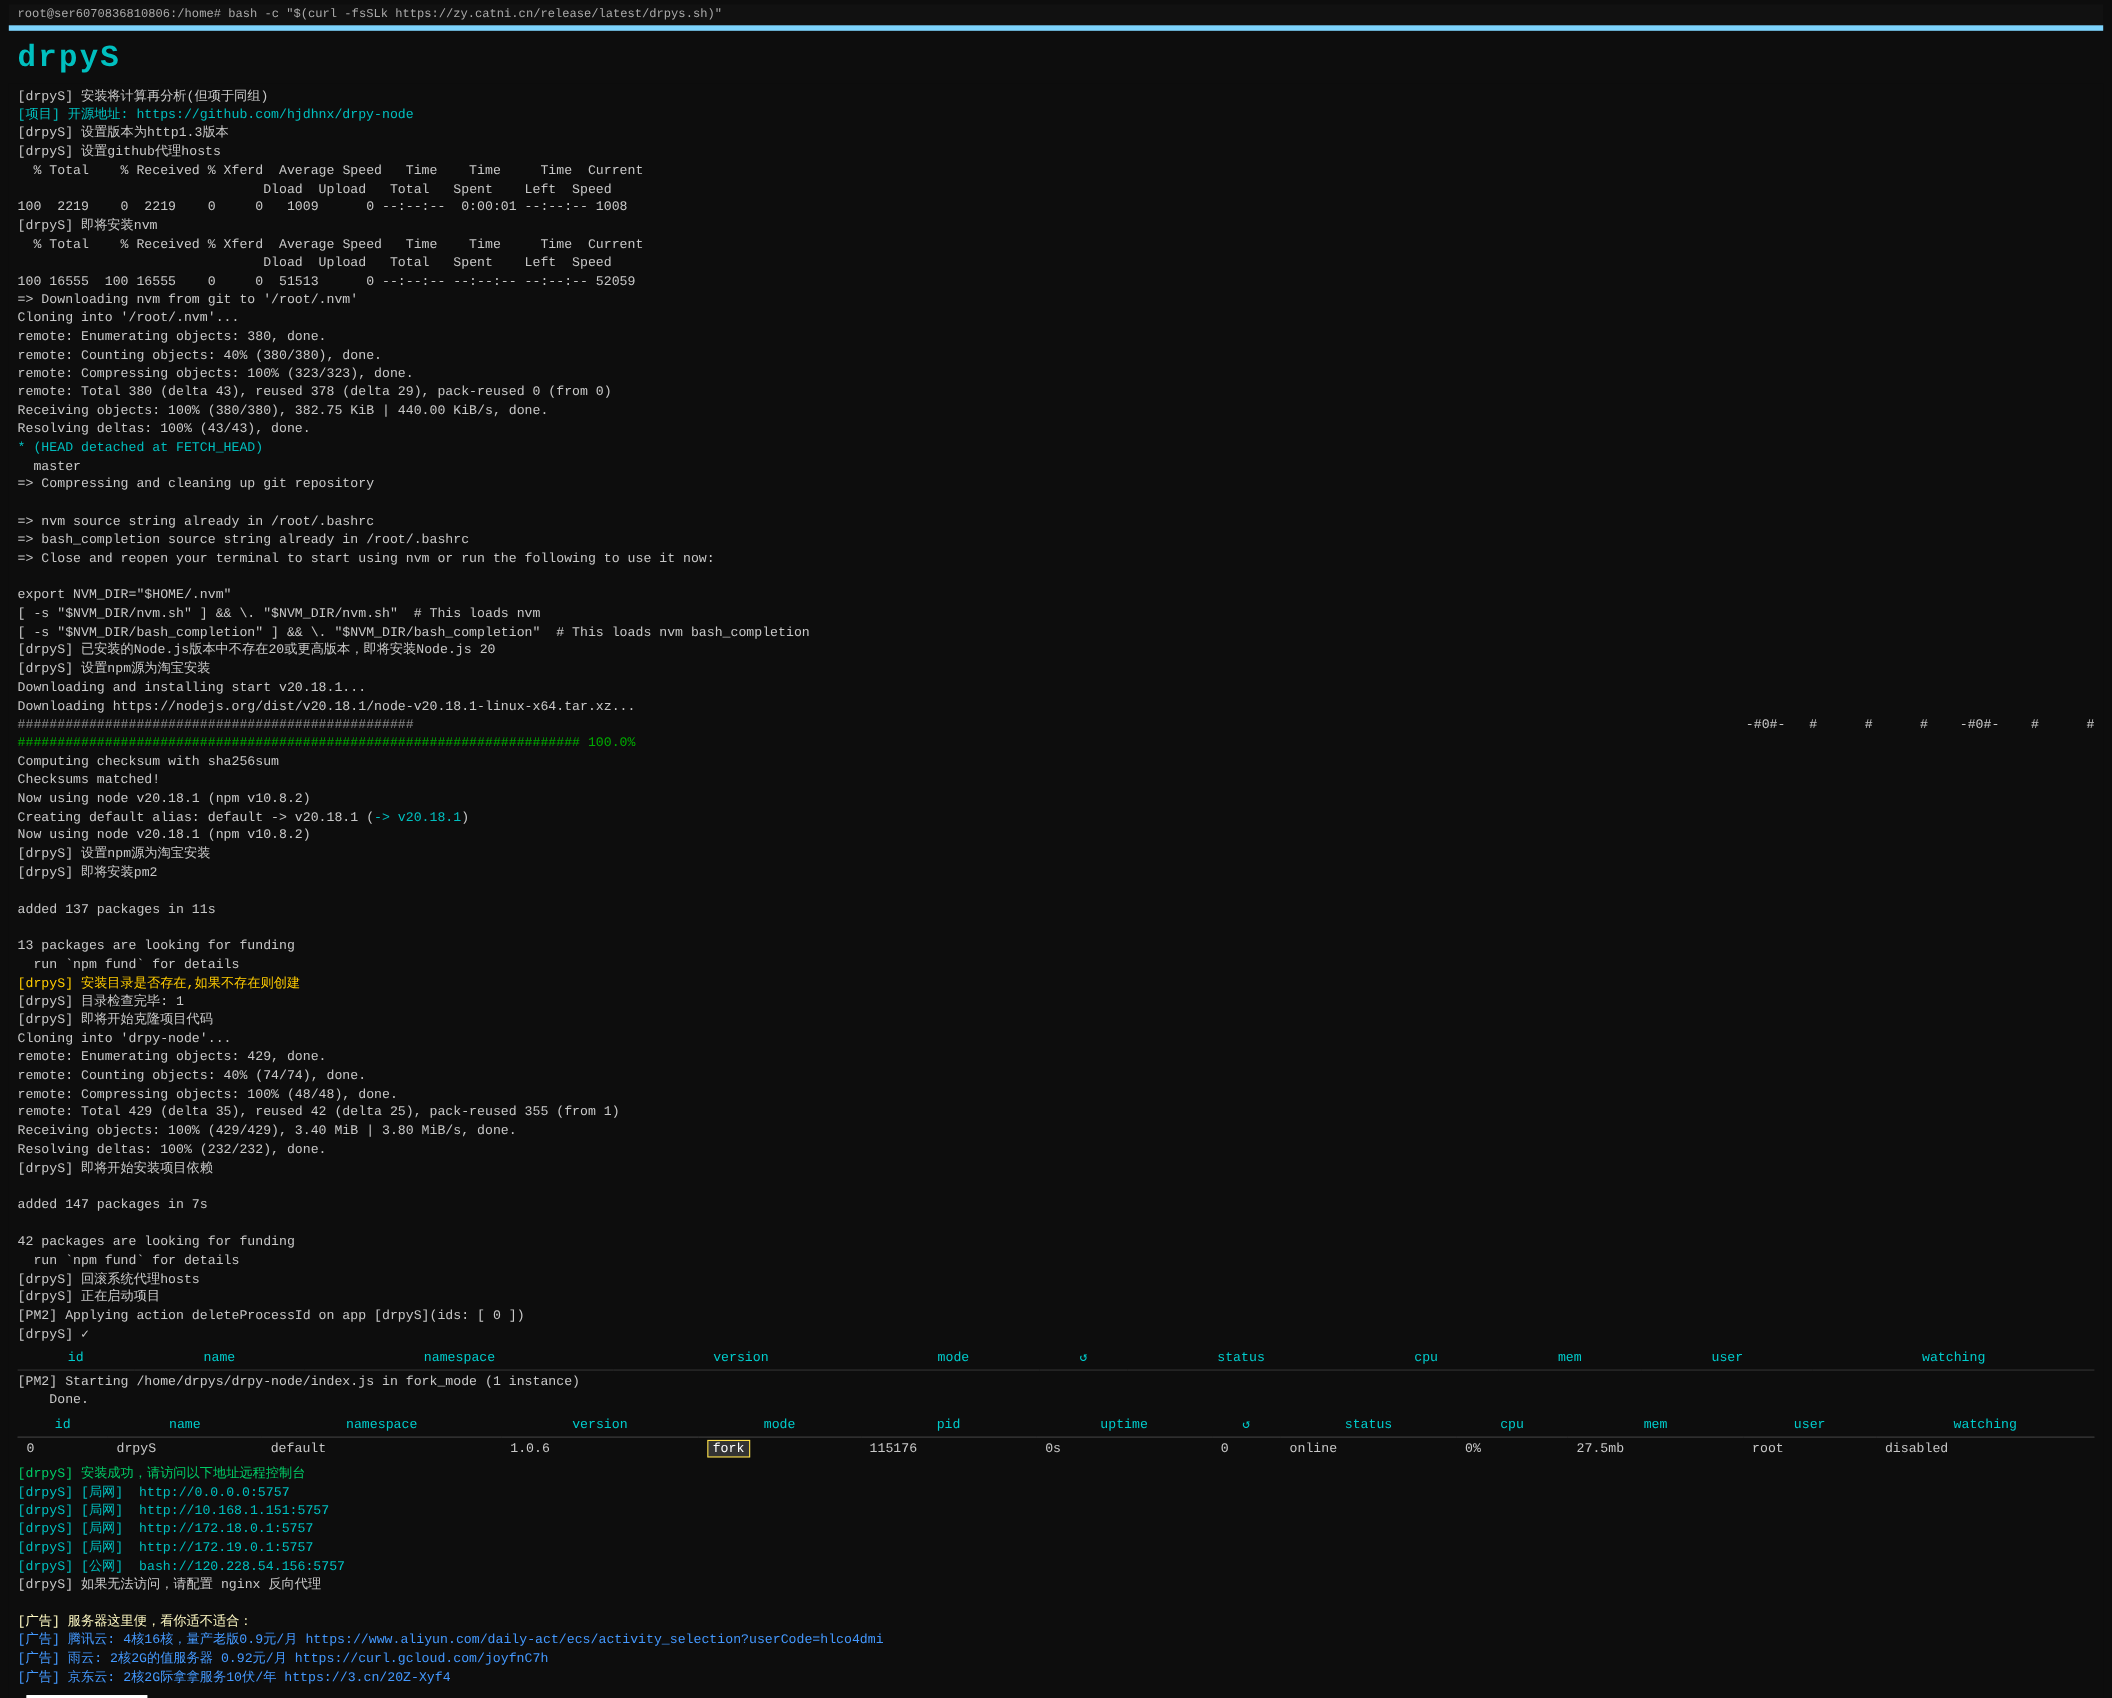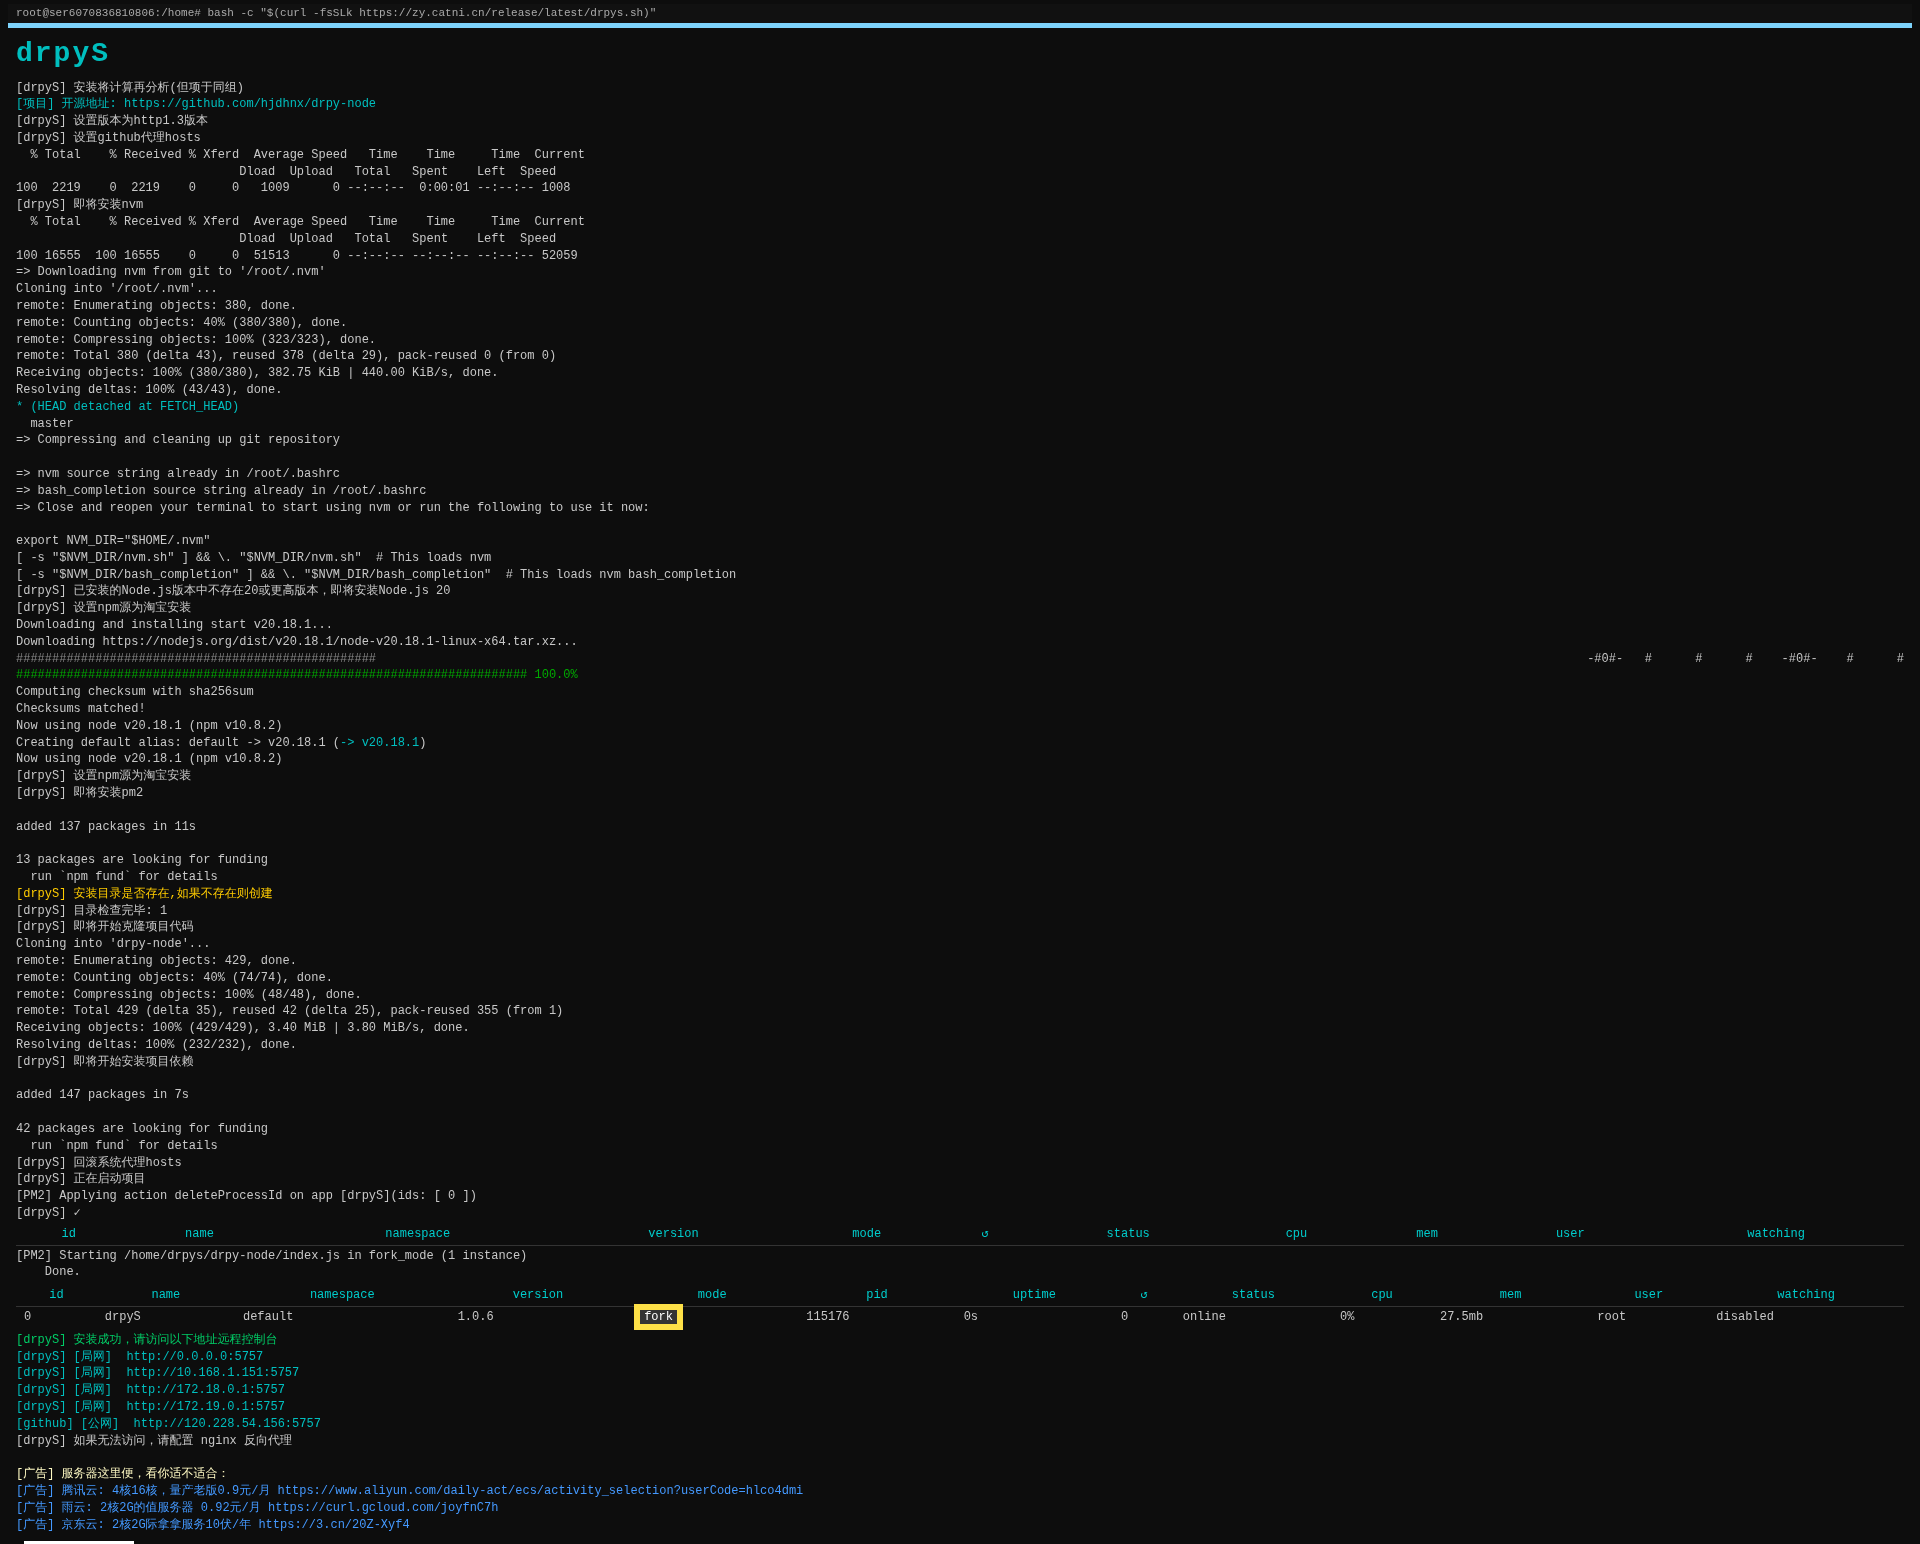--- a/index.html
+++ b/index.html
@@ -58,21 +58,21 @@
       padding: 2px 8px;
       color: #c8c8c8;
     }
     .pm2-table tr:nth-child(even) td { background: #111; }
     .status-online { color: #00cc44; }
     .status-disabled { color: #888; }
     .mode-fork {
       background: #333;
       color: #fff;
       padding: 0 4px;
-      border: 6px solid #fde047;
+      border: 1px solid #fde047;
     }
     .qr-area {
       padding: 8px;
       display: flex;
       align-items: flex-start;
       gap: 12px;
     }
     .qr-code {
       width: 110px;
       height: 110px;
@@ -228,21 +228,21 @@
           <td class="status-disabled">disabled</td>
         </tr>
       </tbody>
     </table>
 
     <span class="line tag-green">[drpyS] 安装成功，请访问以下地址远程控制台</span>
     <span class="line cyan">[drpyS] [局网]  http://0.0.0.0:5757</span>
     <span class="line cyan">[drpyS] [局网]  http://10.168.1.151:5757</span>
     <span class="line cyan">[drpyS] [局网]  http://172.18.0.1:5757</span>
     <span class="line cyan">[drpyS] [局网]  http://172.19.0.1:5757</span>
-    <span class="line cyan">[github] [公网]  http://120.228.54.156:5757</span>
+    <span class="line cyan">[drpyS] [公网]  bash://120.228.54.156:5757</span>
     <span class="line">[drpyS] 如果无法访问，请配置 nginx 反向代理</span>
 
     <span class="line"> </span>
     <span class="line yellow">[广告] 服务器这里便，看你适不适合：</span>
     <span class="line blue">[广告] 腾讯云: 4核16核，量产老版0.9元/月 https://www.aliyun.com/daily-act/ecs/activity_selection?userCode=hlco4dmi</span>
     <span class="line blue">[广告] 雨云: 2核2G的值服务器 0.92元/月 https://curl.gcloud.com/joyfnC7h</span>
     <span class="line blue">[广告] 京东云: 2核2G际拿拿服务10伏/年 https://3.cn/20Z-Xyf4</span>
 
     <div class="qr-area">
       <div class="qr-code">

